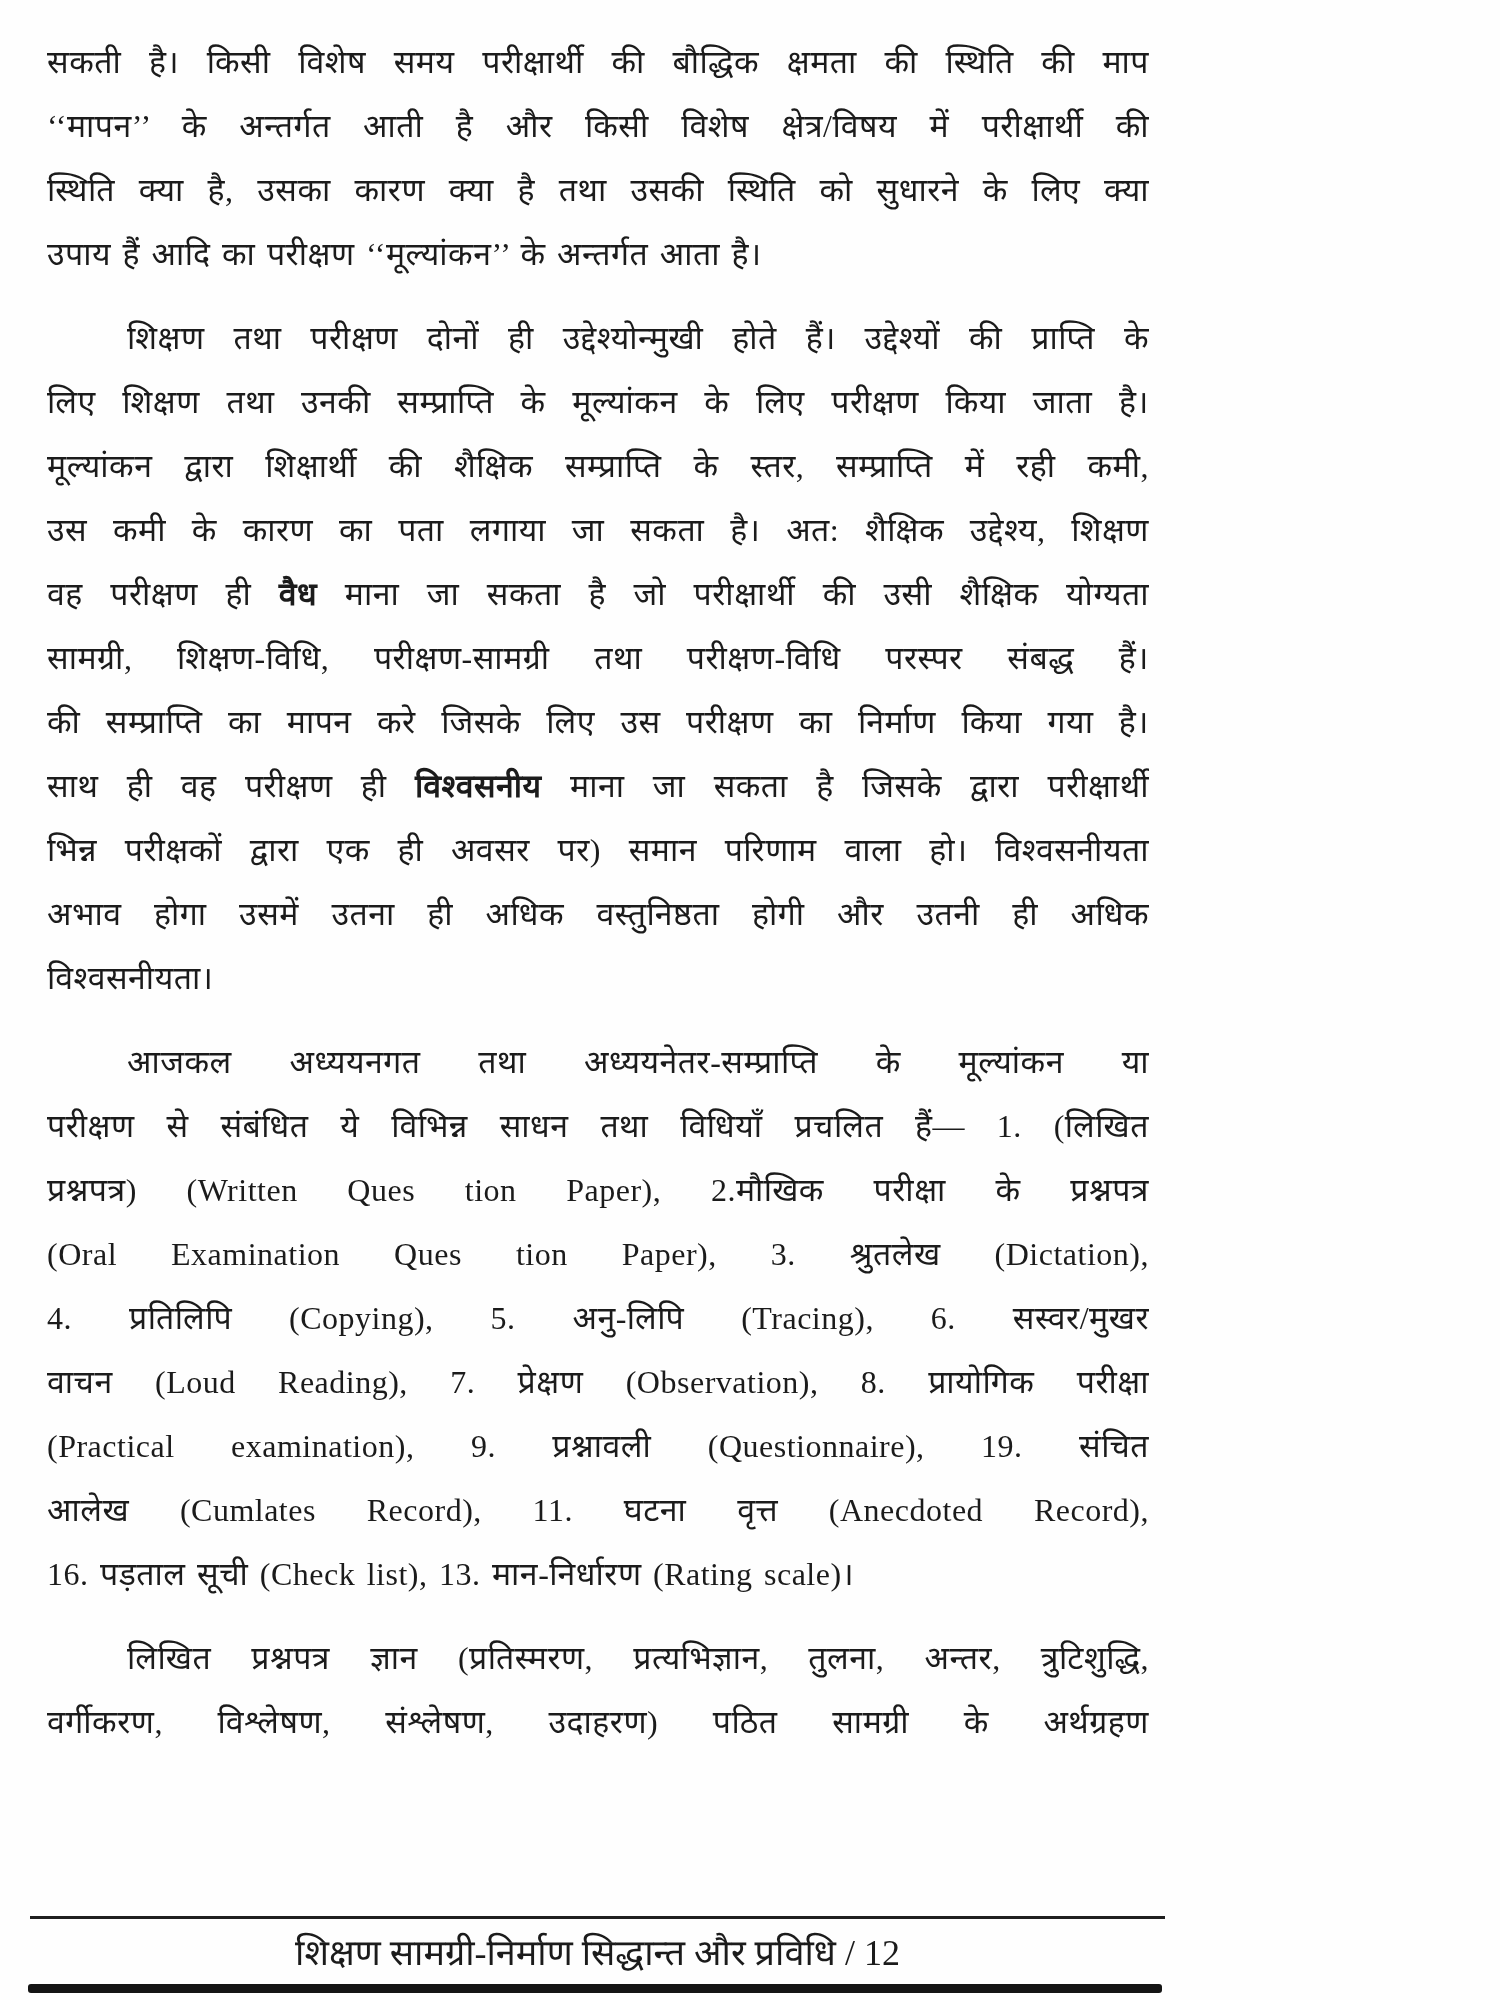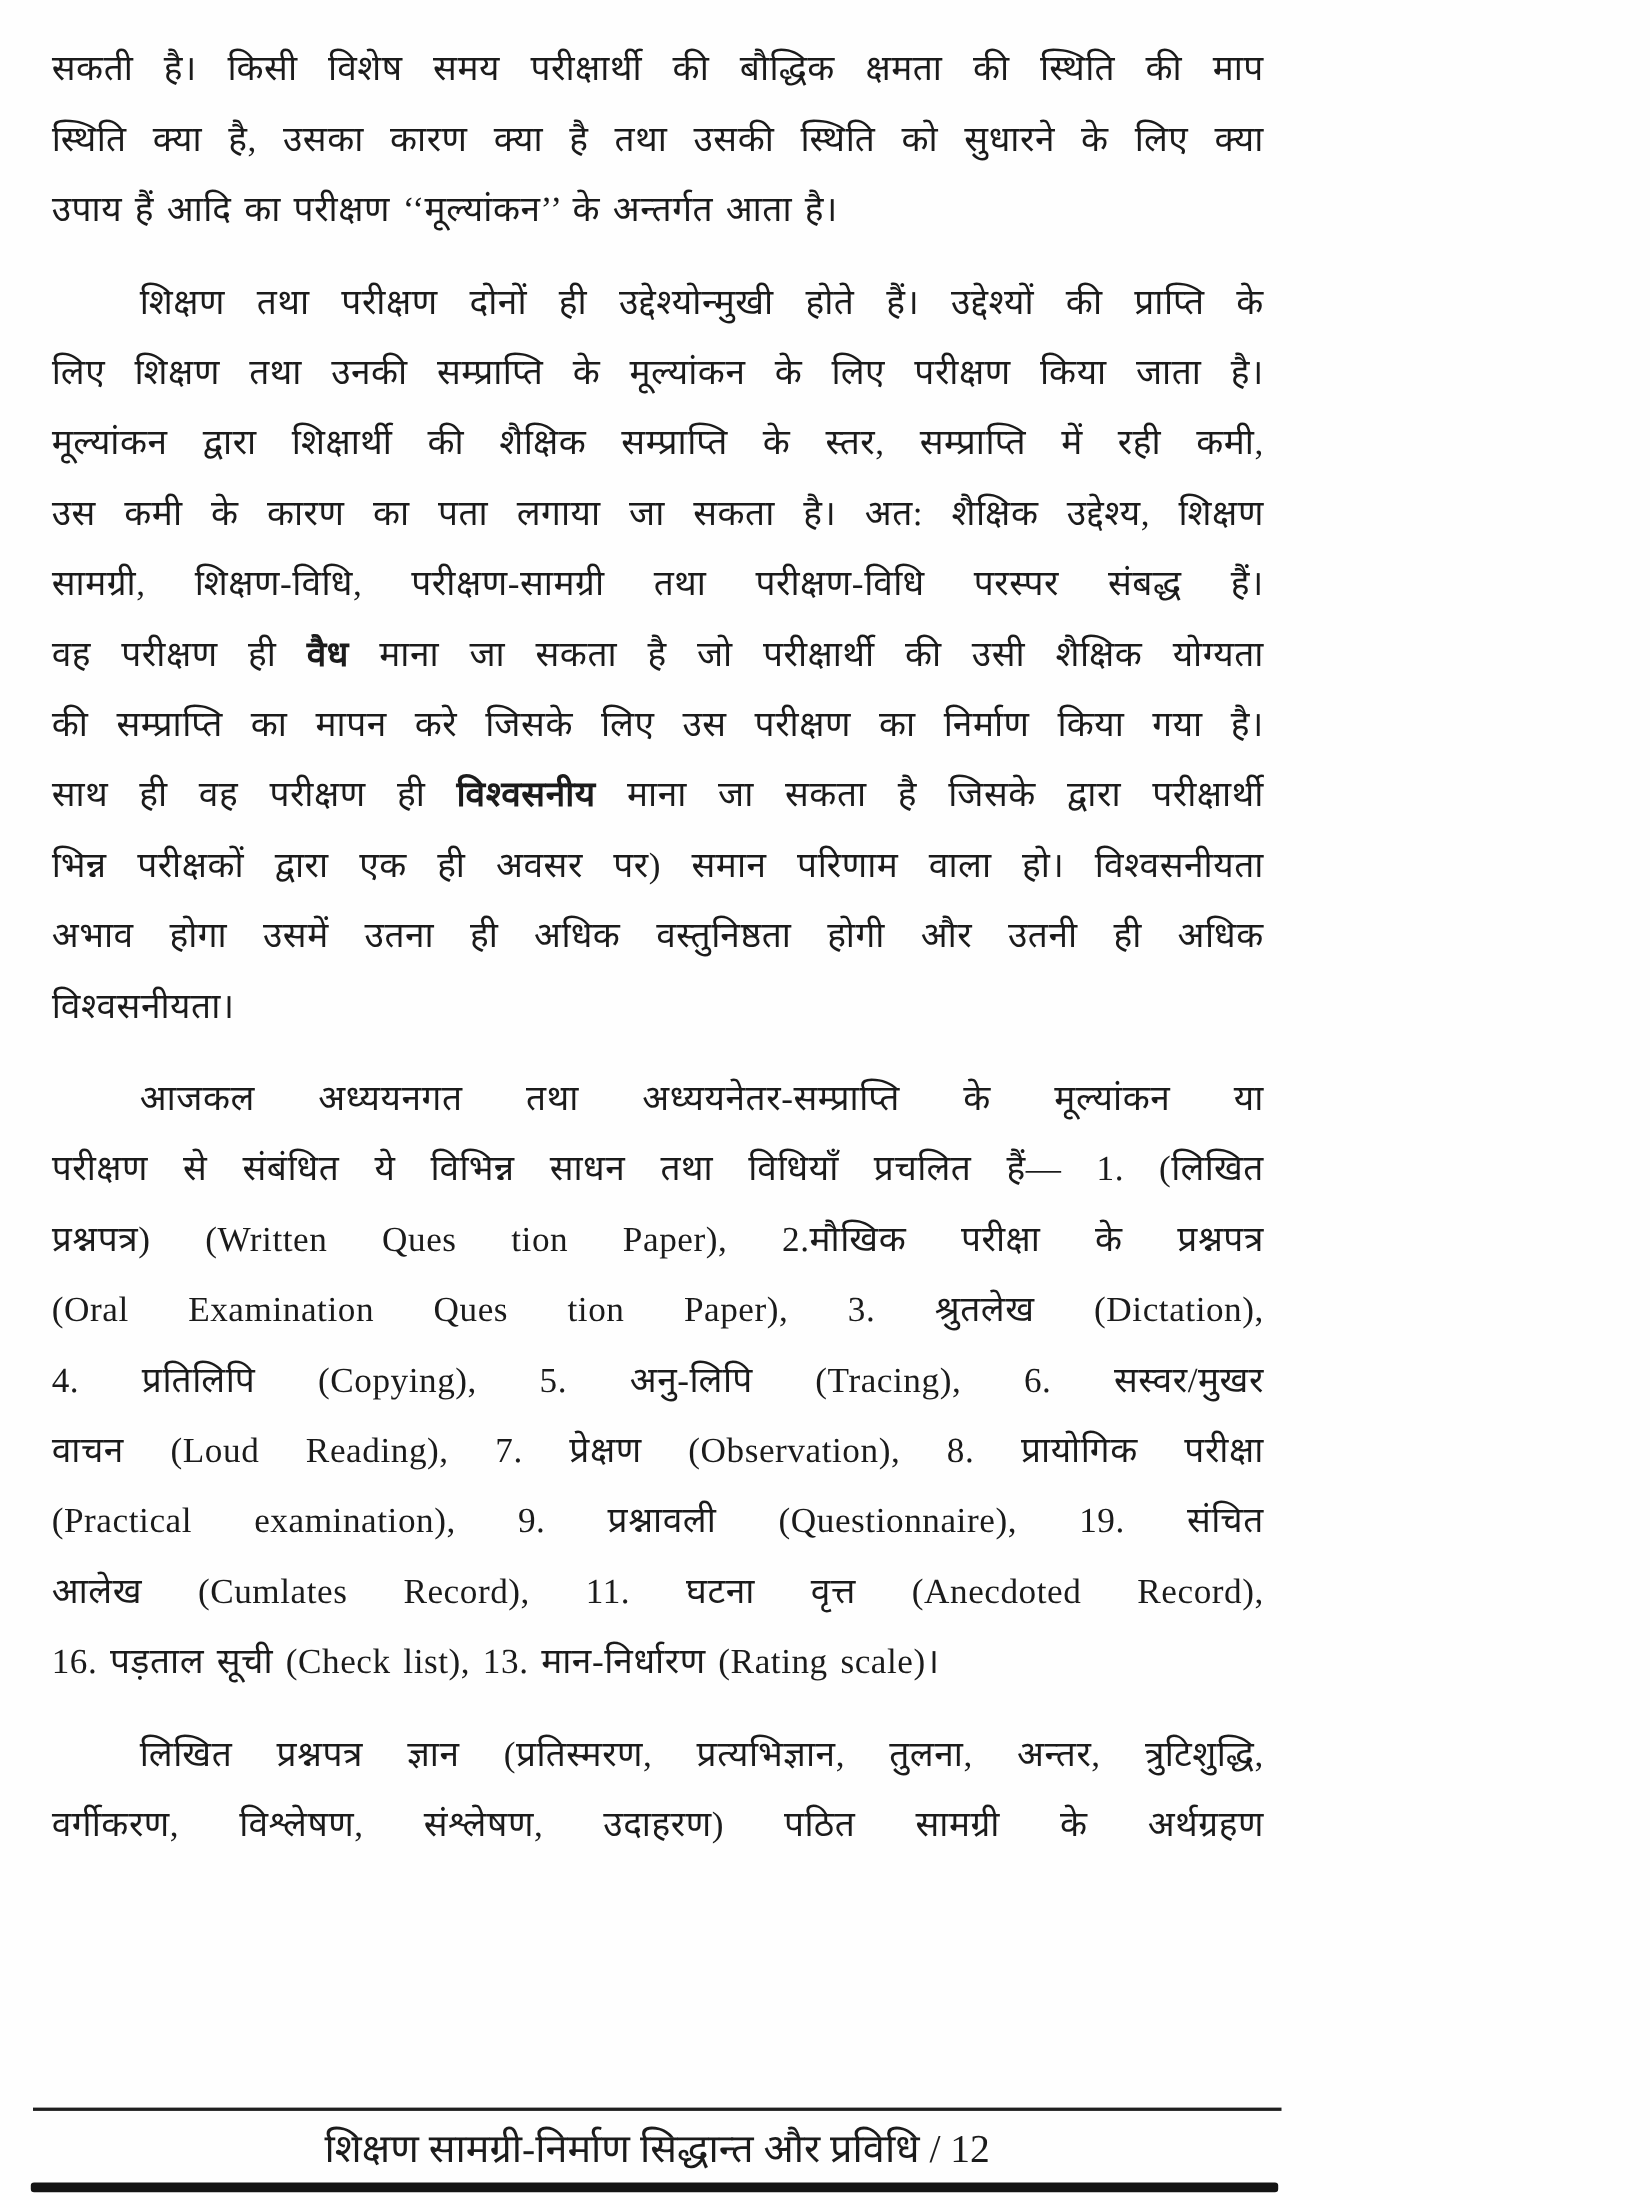--- a/index.html
+++ b/index.html
@@ -58,30 +58,31 @@
     border-radius:3px;
   }
 </style>
 </head>
 <body>
 
 <div class="page">
   <div class="content">
       <div class="para">
         <div class="line j"><span>सकती है। किसी विशेष समय परीक्षार्थी की बौद्धिक क्षमता की स्थिति की माप</span></div>
+        <div class="line j"><span>‘‘मापन’’ के अन्तर्गत आती है और किसी विशेष क्षेत्र/विषय में परीक्षार्थी की</span></div>
         <div class="line j"><span>स्थिति क्या है, उसका कारण क्या है तथा उसकी स्थिति को सुधारने के लिए क्या</span></div>
         <div class="line"><span>उपाय हैं आदि का परीक्षण ‘‘मूल्यांकन’’ के अन्तर्गत आता है।</span></div>
       </div>
       <div class="para indent">
         <div class="line j"><span>शिक्षण तथा परीक्षण दोनों ही उद्देश्योन्मुखी होते हैं। उद्देश्यों की प्राप्ति के</span></div>
         <div class="line j"><span>लिए शिक्षण तथा उनकी सम्प्राप्ति के मूल्यांकन के लिए परीक्षण किया जाता है।</span></div>
         <div class="line j"><span>मूल्यांकन द्वारा शिक्षार्थी की शैक्षिक सम्प्राप्ति के स्तर, सम्प्राप्ति में रही कमी,</span></div>
         <div class="line j"><span>उस कमी के कारण का पता लगाया जा सकता है। अत: शैक्षिक उद्देश्य, शिक्षण</span></div>
+        <div class="line j"><span>वह परीक्षण ही </span><b>वैध</b><span> माना जा सकता है जो परीक्षार्थी की उसी शैक्षिक योग्यता</span></div>
         <div class="line j"><span>सामग्री, शिक्षण-विधि, परीक्षण-सामग्री तथा परीक्षण-विधि परस्पर संबद्ध हैं।</span></div>
-        <div class="line j"><span>वह परीक्षण ही </span><b>वैध</b><span> माना जा सकता है जो परीक्षार्थी की उसी शैक्षिक योग्यता</span></div>
         <div class="line j"><span>की सम्प्राप्ति का मापन करे जिसके लिए उस परीक्षण का निर्माण किया गया है।</span></div>
         <div class="line j"><span>साथ ही वह परीक्षण ही </span><b>विश्वसनीय</b><span> माना जा सकता है जिसके द्वारा परीक्षार्थी</span></div>
         <div class="line j"><span>भिन्न परीक्षकों द्वारा एक ही अवसर पर) समान परिणाम वाला हो। विश्वसनीयता</span></div>
         <div class="line j"><span>अभाव होगा उसमें उतना ही अधिक वस्तुनिष्ठता होगी और उतनी ही अधिक</span></div>
         <div class="line"><span>विश्वसनीयता।</span></div>
       </div>
       <div class="para indent">
         <div class="line j"><span>आजकल अध्ययनगत तथा अध्ययनेतर-सम्प्राप्ति के मूल्यांकन या</span></div>
         <div class="line j"><span>परीक्षण से संबंधित ये विभिन्न साधन तथा विधियाँ प्रचलित हैं— 1. (लिखित</span></div>
         <div class="line j"><span>प्रश्नपत्र) (Written Ques tion Paper), 2.मौखिक परीक्षा के प्रश्नपत्र</span></div>

